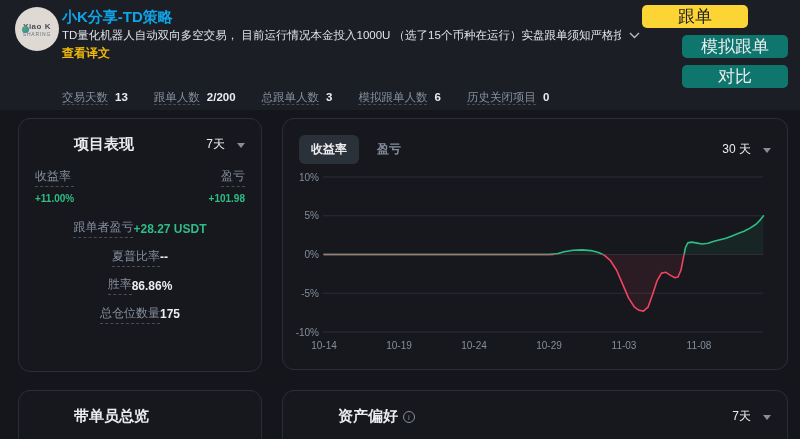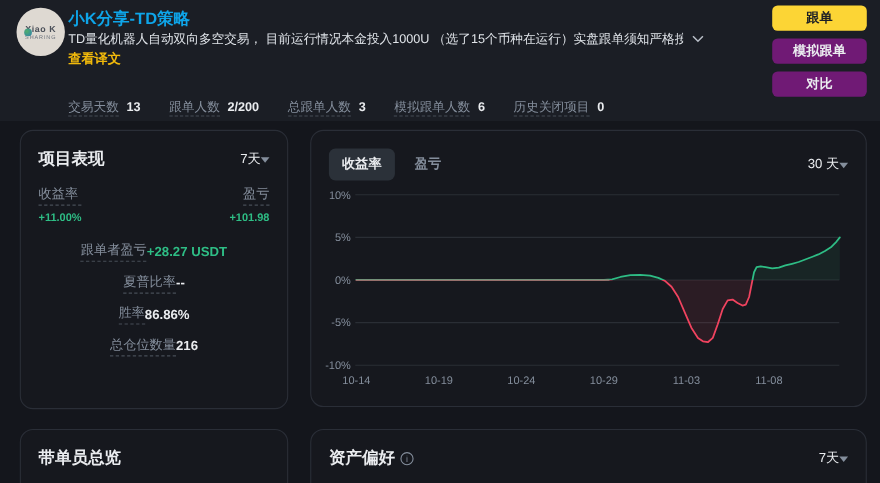--- a/index.html
+++ b/index.html
@@ -22,35 +22,35 @@
   .translate-link { position:absolute; left:62px; top:45px; font-size:12px; font-weight:bold; color:#f0b90b; cursor:pointer; text-decoration:none; }
   .tags { position:absolute; left:62px; top:62px; display:flex; gap:8px; }
   .tag { height:18px; line-height:18px; padding:0 8px; font-size:11px; border-radius:3px; }
   .tag-lev { background:rgba(240,185,11,.14); color:#f0b90b; }
   .tag-api { background:#2b3139; color:#c7cdd6; }
   .stats-row { position:absolute; left:62px; top:90px; display:flex; gap:26px; align-items:center; }
   .stat-item { font-size:11.5px; white-space:nowrap; }
   .stat-label { color:#848e9c; border-bottom:1px dashed #474d57; padding-bottom:1px; }
   .stat-value { color:#eaecef; font-weight:bold; margin-left:7px; }
   .head-buttons { position:absolute; top:5px; right:12px; display:flex; flex-direction:column; gap:7px; }
-  .btn { width:86px; height:23px; border:none; border-radius:5px; font-size:12px; font-weight:bold;
+  .btn { width:106px; height:23px; border:none; border-radius:5px; font-size:17px; font-weight:normal;
          font-family:"Liberation Sans", sans-serif; cursor:pointer; }
   .btn-primary { background:#fcd535; color:#1b1e25; }
-  .btn-dark { background:#701a75; color:#eaecef; }
+  .btn-dark { background:#0f766e; color:#eaecef;margin-left:40px; }
 
   
   .panel { position:absolute; background:#16181e; border:1px solid #2a2e37; border-radius:12px; }
   .perf-panel   { left:18px;  top:118px; width:244px; height:254px; }
   .chart-panel  { left:282px; top:118px; width:506px; height:252px; }
   .overview-panel { left:18px;  top:390px; width:244px; height:120px; }
   .asset-panel    { left:282px; top:390px; width:506px; height:120px; }
-  .panel h2 { font-size:15px; font-weight:bold; color:#eaecef; }
+  .panel h2 { font-size:15px; font-weight:bold; color:#eaecef;margin-left:39px; }
 
   .panel-head { display:flex; justify-content:space-between; align-items:center; padding:16px 16px 0 16px; }
-  .range-select { display:inline-flex; align-items:center; gap:0; background:none; border:none; cursor:pointer;
+  .range-select { display:inline-flex; align-items:center; gap:12px; background:none; border:none; cursor:pointer;
                   font-family:"Liberation Sans", sans-serif; font-size:12px; color:#eaecef; }
   .caret { width:0; height:0; border-left:4px solid transparent; border-right:4px solid transparent;
            border-top:5px solid #848e9c; display:inline-block; margin-top:1px; }
 
   
   .perf-grid { display:flex; justify-content:space-between; padding:14px 16px 0 16px; }
   .perf-col { display:flex; flex-direction:column; gap:6px; }
   .perf-col.right { align-items:flex-end; }
   .lbl { font-size:12px; color:#848e9c; }
   .dashed { border-bottom:1px dashed #474d57; padding-bottom:1px; }
@@ -140,21 +140,21 @@
         <div class="perf-row">
           <span class="lbl dashed">夏普比率</span>
           <span class="row-val">--</span>
         </div>
         <div class="perf-row">
           <span class="lbl dashed">胜率</span>
           <span class="row-val">86.86%</span>
         </div>
         <div class="perf-row">
           <span class="lbl dashed">总仓位数量</span>
-          <span class="row-val">216</span>
+          <span class="row-val">175</span>
         </div>
       </div>
   </section>
 
   <section class="panel chart-panel">
     <svg class="chart-svg" id="chart-svg" viewBox="0 0 506 252">
         <line x1="40" x2="480" y1="58" y2="58" stroke="#2a2e35" stroke-width="1"></line>
         <text x="36" y="61.5" text-anchor="end">10%</text>
         <line x1="40" x2="480" y1="96.75" y2="96.75" stroke="#2a2e35" stroke-width="1"></line>
         <text x="36" y="100.25" text-anchor="end">5%</text>

